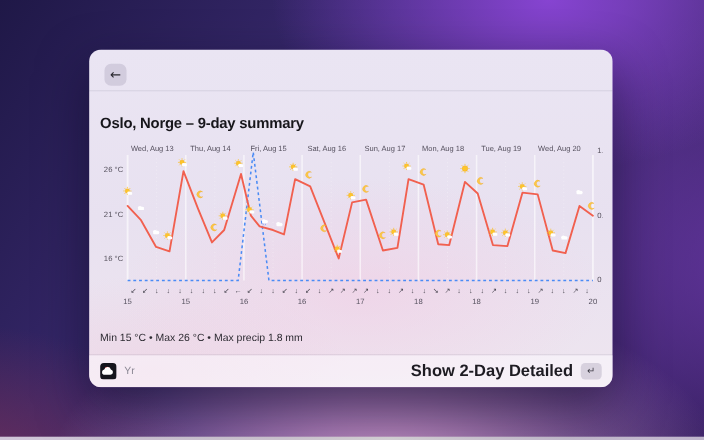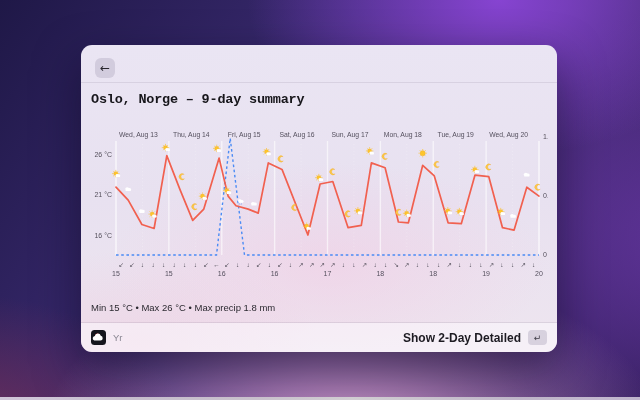--- a/index.html
+++ b/index.html
@@ -19,29 +19,29 @@
       radial-gradient(340px 160px at 52% 72%, rgba(244,198,224,.45), rgba(244,198,224,0) 65%),
       radial-gradient(300px 150px at 12% 96%, rgba(238,190,215,.35), rgba(238,190,215,0) 60%),
       linear-gradient(180deg,#eae5f3 0%,#e8e1f0 50%,#eee5ef 100%);
     box-shadow:0 18px 45px rgba(10,5,30,.5);}
   .back{position:absolute;left:14px;top:13px;width:20px;height:20px;border:none;border-radius:6px;
     background:rgba(105,95,125,.18);color:#29272e;font-size:12px;line-height:20px;text-align:center;
     padding:0;cursor:pointer;font-family:"DejaVu Sans",sans-serif;}
   .divider{position:absolute;left:0;right:0;height:1px;background:rgba(60,50,80,.10);}
   .divider.top{top:37px;}
   .divider.bottom{top:277px;}
-  h1{position:absolute;left:10px;top:47px;margin:0;font-size:13.5px;font-weight:700;color:#17161b;
-    letter-spacing:-.2px;font-family:Liberation Mono, monospace;}
+  h1{position:absolute;left:10px;top:59px;margin:0;font-size:13.5px;font-weight:700;color:#17161b;
+    letter-spacing:-.2px;}
   .chart{position:absolute;left:7px;top:83px;width:460px;height:155px;overflow:hidden;}
   .summary{position:absolute;left:10px;top:257px;font-size:9.5px;color:#2c2a31;}
   .footer{position:absolute;left:0;right:0;top:278px;bottom:0;background:rgba(253,251,255,.5);
     display:flex;align-items:center;padding:0 10px;gap:7px;}
   .yricon{width:15px;height:15px;display:inline-block;}
   .yrname{font-size:9.5px;color:#8a8793;}
-  .action{margin-left:auto;font-size:12px;font-weight:700;color:#1d1b22;cursor:pointer;}
+  .action{margin-left:auto;font-size:15px;font-weight:700;color:#1d1b22;cursor:pointer;}
   .enterkey{width:19px;height:15px;border-radius:4px;background:rgba(110,100,135,.22);
     font-size:9px;color:#3c3a44;display:flex;align-items:center;justify-content:center;cursor:pointer;
     font-family:"DejaVu Sans",sans-serif;}
   svg text{font-family:"Liberation Sans",sans-serif;}
 </style>
 </head>
 <body>
 
 <div class="bg">
   <div class="bottom-strip"></div>

